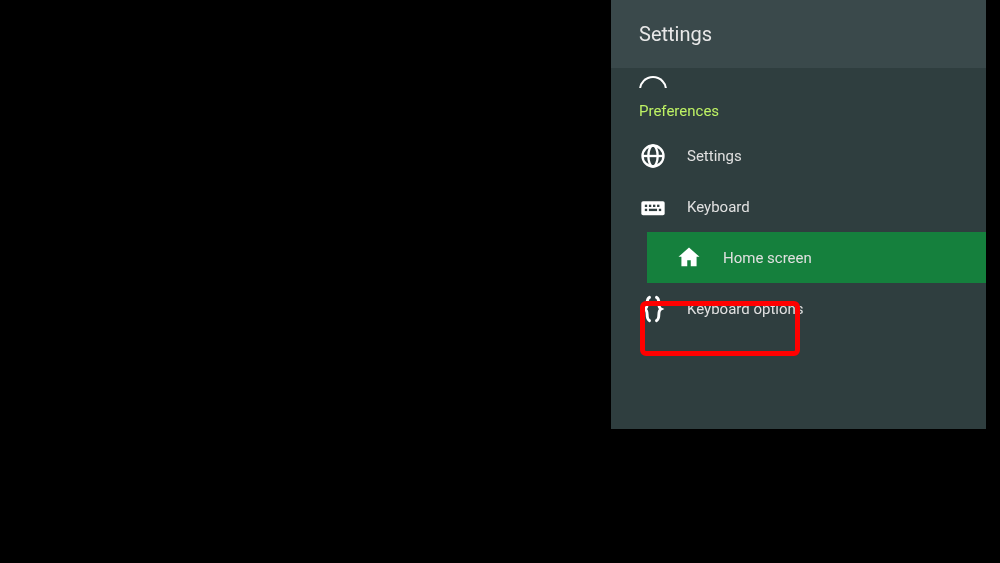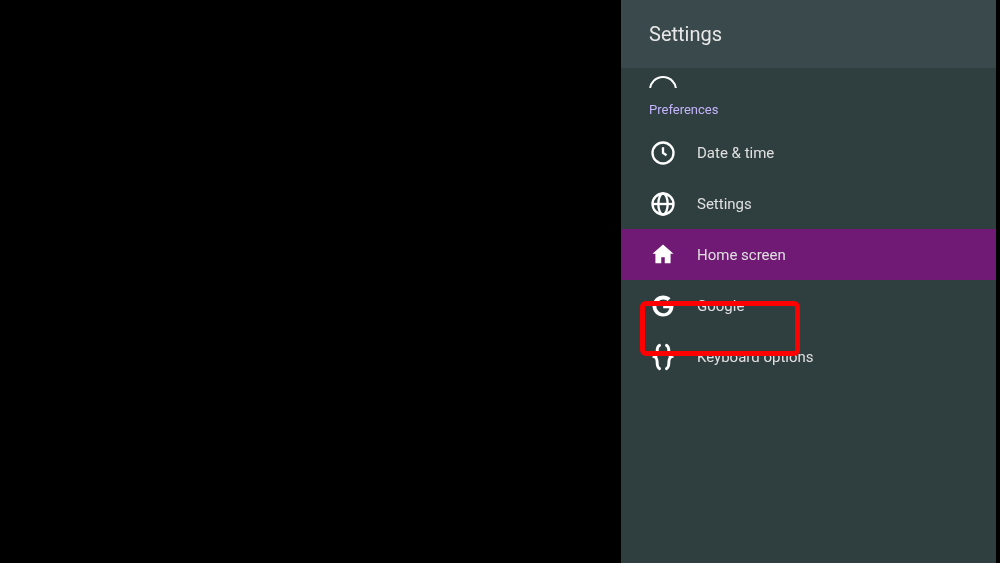--- a/index.html
+++ b/index.html
@@ -18,24 +18,24 @@
     .left-panel {
       position: absolute;
       left: 0;
       top: 0;
       width: 625px;
       height: 563px;
       background: #000;
     }
     .settings-panel {
       position: absolute;
-      right: 4px;
+      right: 14px;
       top: 0;
       width: 375px;
-      height: 563px;
+      height: 429px;
       background: #2f3e3f;
     }
     .settings-header {
       padding: 22px 28px;
       background: #3a494b;
     }
     .settings-title {
       font-size: 20px;
       color: #e8e8e8;
       font-weight: 400;
@@ -50,33 +50,34 @@
     .peek-circle {
       width: 28px;
       height: 14px;
       border: 2px solid #fff;
       border-bottom: none;
       border-top-left-radius: 14px;
       border-top-right-radius: 14px;
       transform: translateY(2px);
     }
     .section-header {
-      font-size: 13px;
-      color: #c4b5fd;
+      font-size: 15px;
+      color: #bef264;
       padding: 14px 28px 10px;
     }
     .settings-item {
       display: flex;
       align-items: center;
       padding: 12px 28px;
       cursor: pointer;
       height: 51px;
     }
     .settings-item.highlighted {
-      background: #701a75;
+      background: #15803d;
+      margin-left: 36px;
     }
     .settings-item .icon {
       width: 28px;
       height: 28px;
       margin-right: 20px;
       display: flex;
       align-items: center;
       justify-content: center;
       flex-shrink: 0;
     }
@@ -106,59 +107,57 @@
   <div class="settings-header">
     <div class="settings-title">Settings</div>
   </div>
 
   <div class="peek-row">
     <div class="peek-circle"></div>
   </div>
 
   <div class="section-header">Preferences</div>
 
-  <div class="settings-item">
-    <span class="icon">
-      <svg viewBox="0 0 24 24" fill="none" stroke="#fff" stroke-width="2">
-        <circle cx="12" cy="12" r="9"></circle>
-        <path d="M12 7v5l3 2"></path>
-      </svg>
-    </span>
-    <span class="settings-item-label">Date &amp; time</span>
-  </div>
 
   <div class="settings-item">
     <span class="icon">
       <svg viewBox="0 0 24 24" fill="none" stroke="#fff" stroke-width="2">
         <circle cx="12" cy="12" r="9"></circle>
         <ellipse cx="12" cy="12" rx="4" ry="9"></ellipse>
         <line x1="3" y1="12" x2="21" y2="12"></line>
       </svg>
     </span>
     <span class="settings-item-label">Settings</span>
   </div>
 
+  <div class="settings-item">
+    <span class="icon">
+      <svg viewBox="0 0 24 24">
+        <rect x="2" y="7" width="20" height="12" rx="1.5" fill="#fff"></rect>
+        <rect x="5" y="10" width="2" height="2" fill="#2f3e3f"></rect>
+        <rect x="8.5" y="10" width="2" height="2" fill="#2f3e3f"></rect>
+        <rect x="12" y="10" width="2" height="2" fill="#2f3e3f"></rect>
+        <rect x="15.5" y="10" width="2" height="2" fill="#2f3e3f"></rect>
+        <rect x="5" y="13.5" width="2" height="2" fill="#2f3e3f"></rect>
+        <rect x="8.5" y="13.5" width="7" height="2" fill="#2f3e3f"></rect>
+        <rect x="17" y="13.5" width="2" height="2" fill="#2f3e3f"></rect>
+      </svg>
+    </span>
+    <span class="settings-item-label">Keyboard</span>
+  </div>
 
   <div class="settings-item highlighted">
     <span class="icon">
       <svg viewBox="0 0 24 24" fill="#fff">
         <path d="M12 3l-9 8h2.5v8h5v-5h3v5h5v-8H21z"></path>
       </svg>
     </span>
     <span class="settings-item-label">Home screen</span>
   </div>
 
-  <div class="settings-item">
-    <span class="icon">
-      <svg viewBox="0 0 24 24" fill="#fff">
-        <path d="M21.35 11.1h-9.18v2.73h5.3c-.23 1.47-1.77 4.31-5.3 4.31-3.19 0-5.79-2.64-5.79-5.89s2.6-5.89 5.79-5.89c1.82 0 3.03.77 3.73 1.44l2.54-2.45C16.73 3.89 14.6 3 12.17 3 7.11 3 3 7.03 3 12s4.11 9 9.17 9c5.29 0 8.8-3.72 8.8-8.96 0-.6-.06-1.06-.15-1.51z"></path>
-      </svg>
-    </span>
-    <span class="settings-item-label">Google</span>
-  </div>
 
 
   <div class="settings-item">
     <span class="icon">
       <svg viewBox="0 0 24 24" fill="none" stroke="#fff" stroke-width="2.5" stroke-linecap="round">
         <path d="M9 5c-2 1-2 3-2 5s0 4 -2 5c2 1 2 3 2 5s0 4 2 5" transform="translate(0,-3)"></path>
         <path d="M15 5c2 1 2 3 2 5s0 4 2 5c-2 1-2 3-2 5s0 4-2 5" transform="translate(0,-3)"></path>
       </svg>
     </span>
     <span class="settings-item-label">Keyboard options</span>

